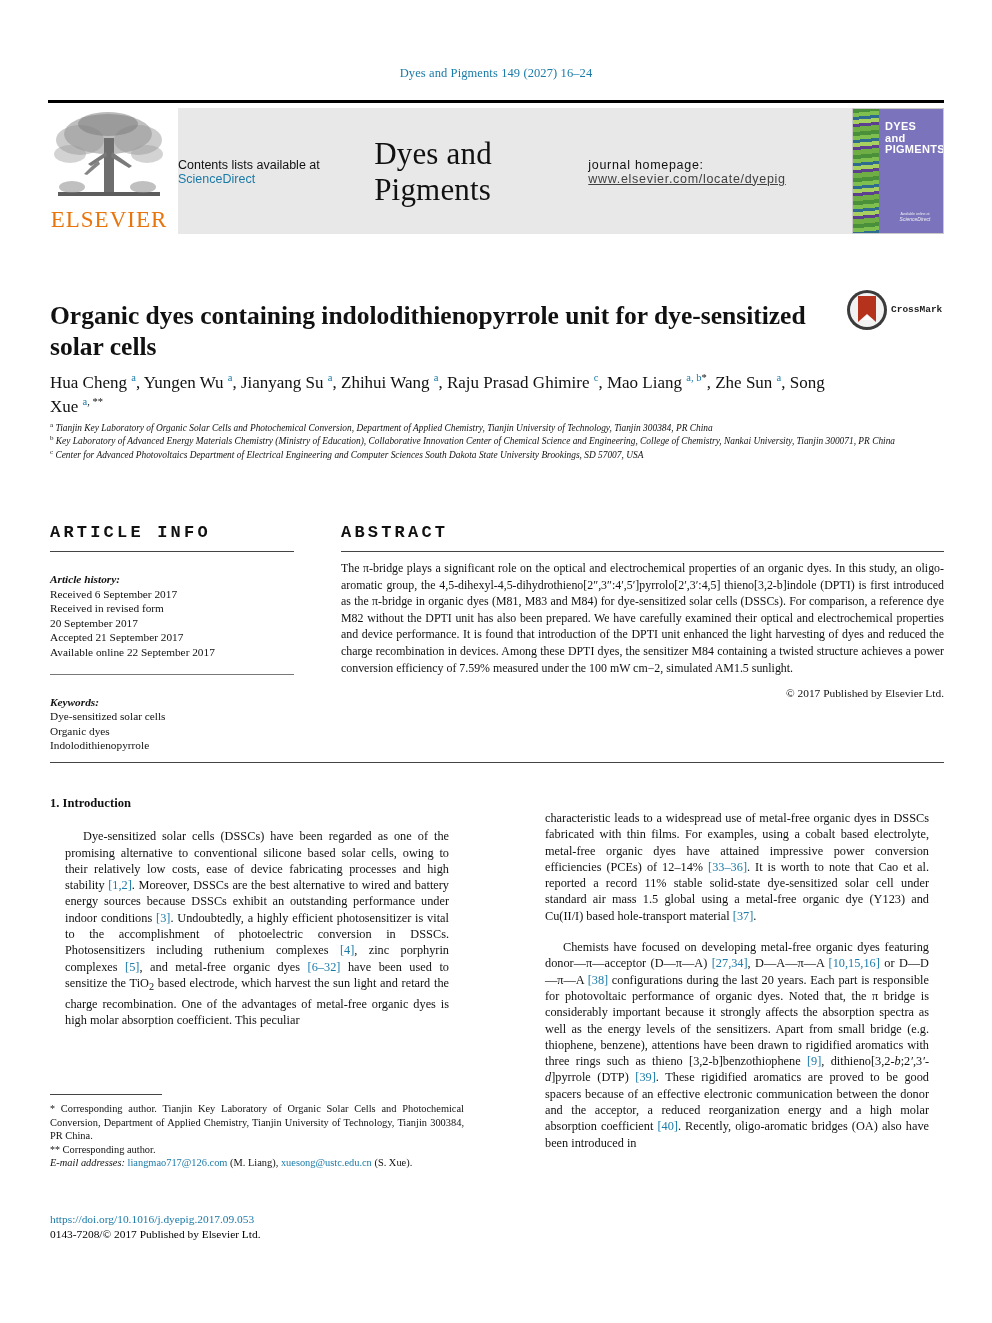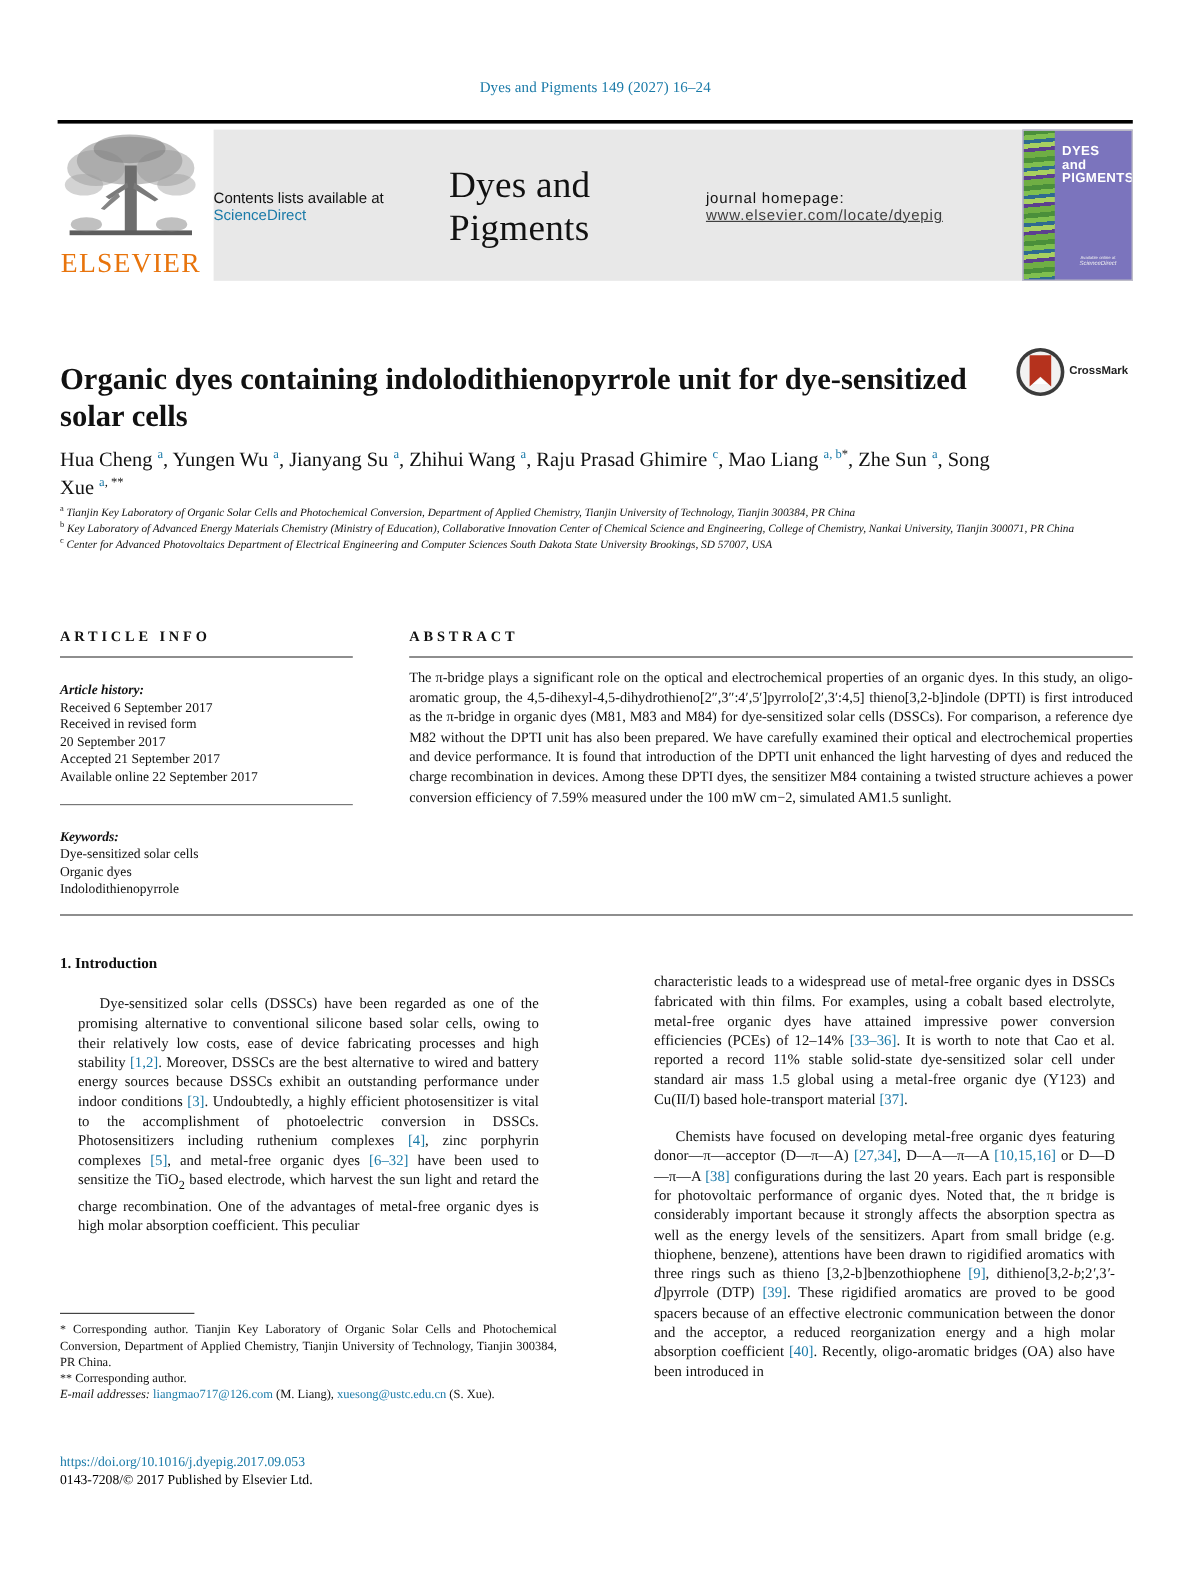--- a/index.html
+++ b/index.html
@@ -161,21 +161,21 @@
   .crossmark {
     position: absolute;
     right: 48px; top: 289px;
     width: 98px;
     height: 44px;
   }
   .crossmark svg { display: block; }
   .crossmark-label {
     position: absolute;
     left: 45px; top: 15px;
-    font-family: Liberation Sans, sans-serif;
+    font-family: Liberation Mono, monospace;
     font-size: 9.5px;
     font-weight: bold;
     color: #222;
   }
 
   
   .authors {
     position: absolute;
     left: 50px; top: 371px;
     width: 800px;
@@ -211,23 +211,23 @@
     position: absolute;
     left: 50px; top: 523px;
     width: 244px;
   }
   .abs-col {
     position: absolute;
     left: 341px; top: 523px;
     width: 603px;
   }
   .sec-head {
-    font-family: Liberation Serif, serif;
+    font-family: Liberation Mono, monospace;
     font-weight: bold;
-    font-size: 12px;
+    font-size: 17px;
     letter-spacing: 3.2px;
     color: #111;
     margin-bottom: 9px;
   }
   .hr {
     height: 1px;
     background: #444;
     margin-bottom: 8px;
   }
   .hr.thin { background:#777; }
@@ -406,20 +406,21 @@
       <div>Dye-sensitized solar cells</div>
       <div>Organic dyes</div>
       <div>Indolodithienopyrrole</div>
     </div>
   </div>
 
   <div class="abs-col">
     <div class="sec-head">ABSTRACT</div>
     <div class="hr"></div>
     <div class="abstract-text">The π-bridge plays a significant role on the optical and electrochemical properties of an organic dyes. In this study, an oligo-aromatic group, the 4,5-dihexyl-4,5-dihydrothieno[2″,3″:4′,5′]pyrrolo[2′,3′:4,5] thieno[3,2-b]indole (DPTI) is first introduced as the π-bridge in organic dyes (M81, M83 and M84) for dye-sensitized solar cells (DSSCs). For comparison, a reference dye M82 without the DPTI unit has also been prepared. We have carefully examined their optical and electrochemical properties and device performance. It is found that introduction of the DPTI unit enhanced the light harvesting of dyes and reduced the charge recombination in devices. Among these DPTI dyes, the sensitizer M84 containing a twisted structure achieves a power conversion efficiency of 7.59% measured under the 100 mW cm−2, simulated AM1.5 sunlight.</div>
+    <div class="copyright">© 2017 Published by Elsevier Ltd.</div>
   </div>
 
   <div class="abs-bottom-rule"></div>
 
   <div class="col col-left">
     <div class="body-head">1. Introduction</div>
     <p>Dye-sensitized solar cells (DSSCs) have been regarded as one of the promising alternative to conventional silicone based solar cells, owing to their relatively low costs, ease of device fabricating processes and high stability <span class="ref">[1,2]</span>. Moreover, DSSCs are the best alternative to wired and battery energy sources because DSSCs exhibit an outstanding performance under indoor conditions <span class="ref">[3]</span>. Undoubtedly, a highly efficient photosensitizer is vital to the accomplishment of photoelectric conversion in DSSCs. Photosensitizers including ruthenium complexes <span class="ref">[4]</span>, zinc porphyrin complexes <span class="ref">[5]</span>, and metal-free organic dyes <span class="ref">[6–32]</span> have been used to sensitize the TiO<sub>2</sub> based electrode, which harvest the sun light and retard the charge recombination. One of the advantages of metal-free organic dyes is high molar absorption coefficient. This peculiar</p>
   </div>
 
   <div class="col col-right">

